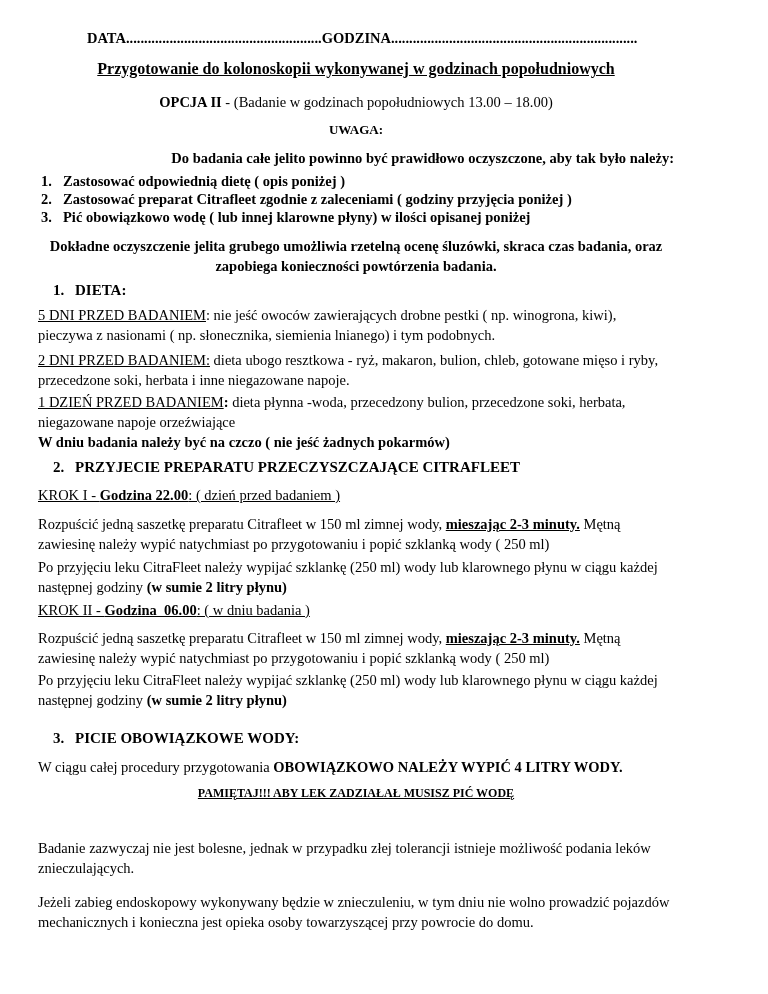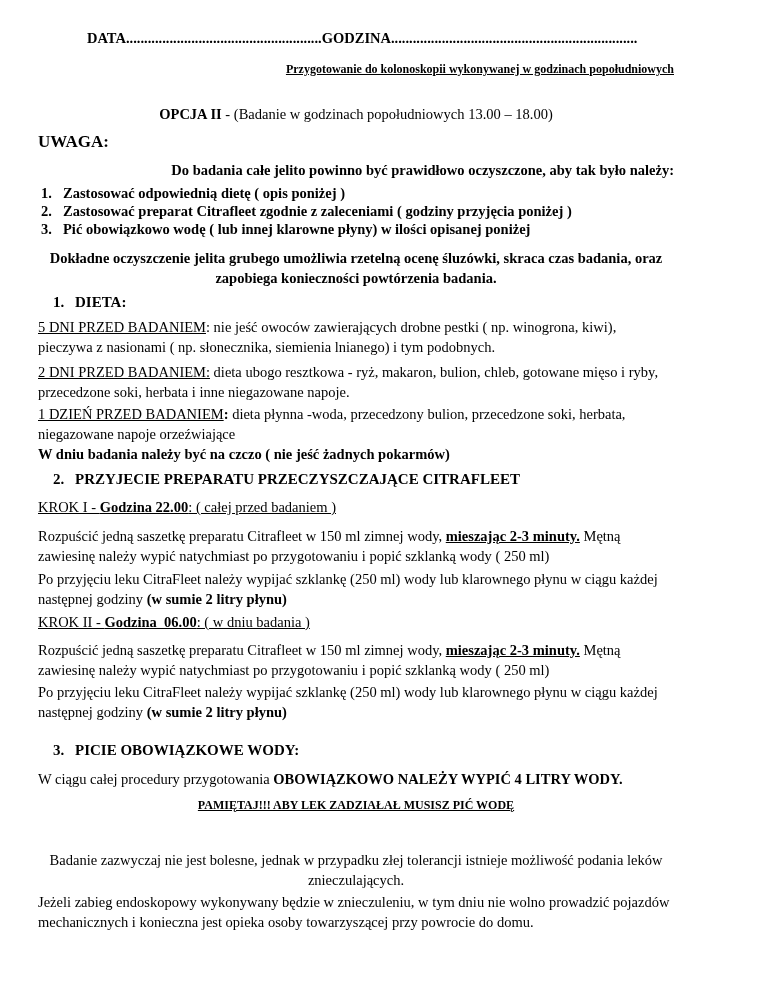--- a/index.html
+++ b/index.html
@@ -12,23 +12,23 @@
     font-family: "Liberation Serif", "DejaVu Serif", serif;
     font-size: 14.5px;
     line-height: 20px;
     overflow: hidden;
   }
   p { margin: 0 0 5px 0; }
   .b { font-weight: bold; }
   .u { text-decoration: underline; }
 
   .hdr-line { font-weight: bold; padding-left: 49px; margin-bottom: 10px; white-space: nowrap; overflow: hidden; }
-  .doc-title { font-size: 12px; line-height: 22px; font-weight: bold; text-decoration: underline; text-align: right; margin: 0 0 24px 0; }
+  .doc-title { font-size: 16px; line-height: 22px; font-weight: bold; text-decoration: underline; text-align: center; margin: 0 0 12px 0; }
   .opcja-line { text-align: center; margin-bottom: 8px; }
-  .uwaga { font-size: 17px; font-weight: bold; text-align: left; margin-bottom: 8px; }
+  .uwaga { font-size: 13px; font-weight: bold; text-align: center; margin-bottom: 8px; }
   .intro { font-weight: bold; text-align: right; margin-bottom: 4px; }
 
   .req-list { font-weight: bold; margin: 0 0 10px 0; }
   .req-item { display: flex; line-height: 18px; }
   .req-num { flex: none; width: 25px; padding-left: 3px; box-sizing: border-box; }
 
   .note { font-weight: bold; text-align: center; max-width: 676px; margin: 0 auto 4px auto; }
 
   .sec-heading { display: flex; font-size: 15px; line-height: 21px; font-weight: bold; padding-left: 15px; margin: 0 0 4px 0; }
   .sec-num { flex: none; width: 22px; }
@@ -45,21 +45,21 @@
   .krok2 { margin-bottom: 8px; }
   .mix-p { margin-bottom: 3px; }
   .mix-p2 { margin-bottom: 2px; }
   .drink-p { margin-bottom: 3px; }
   .drink-p2 { margin-bottom: 18px; }
 
   .water-p { margin-bottom: 6px; }
   .reminder { font-size: 12px; font-weight: bold; text-decoration: underline; text-align: center; margin: 0 0 35px 0; }
 
   .f1 { margin-bottom: 0; }
-  .f2 { margin-bottom: 2px; text-align: center; }
+  .f2 { margin-bottom: 14px; }
   .f3 { margin-bottom: 16px; }
 </style>
 </head>
 <body>
 
 <div class="page">
 
   <div class="hdr-line"><span>DATA</span><span>......................................................</span><span>GODZINA</span><span>....................................................................</span></div>
 
   <div class="doc-title">Przygotowanie do kolonoskopii wykonywanej w godzinach popołudniowych</div>
@@ -98,21 +98,21 @@
 
   <p class="p1d"><span class="u">1 DZIEŃ PRZED BADANIEM</span><span class="b">:</span><span> dieta płynna -woda, przecedzony bulion, przecedzone soki, herbata, niegazowane napoje orzeźwiające</span></p>
 
   <p class="fasting">W dniu badania należy być na czczo ( nie jeść żadnych pokarmów)</p>
 
   <div class="sec-heading citra-gap">
       <span class="sec-num">2.</span>
       <span>PRZYJECIE PREPARATU PRZECZYSZCZAJĄCE CITRAFLEET</span>
     </div>
 
-  <p class="krok"><span>KROK I - </span><span class="b">Godzina 22.00</span><span>: ( całej przed badaniem )</span></p>
+  <p class="krok"><span>KROK I - </span><span class="b">Godzina 22.00</span><span>: ( dzień przed badaniem )</span></p>
 
   <p class="mix-p"><span>Rozpuścić jedną saszetkę preparatu Citrafleet w 150 ml zimnej wody, </span><span class="b u">mieszając 2-3 minuty.</span><span> Mętną zawiesinę należy wypić natychmiast po przygotowaniu i popić szklanką wody ( 250 ml)</span></p>
 
   <p class="drink-p"><span>Po przyjęciu leku CitraFleet należy wypijać szklankę (250 ml) wody lub klarownego płynu w ciągu każdej następnej godziny </span><span class="b">(w sumie 2 litry płynu)</span></p>
 
   <p class="krok krok2"><span>KROK II - </span><span class="b">Godzina &nbsp;06.00</span><span>: ( w dniu badania )</span></p>
 
   <p class="mix-p mix-p2"><span>Rozpuścić jedną saszetkę preparatu Citrafleet w 150 ml zimnej wody, </span><span class="b u">mieszając 2-3 minuty.</span><span> Mętną zawiesinę należy wypić natychmiast po przygotowaniu i popić szklanką wody ( 250 ml)</span></p>
 
   <p class="drink-p drink-p2"><span>Po przyjęciu leku CitraFleet należy wypijać szklankę (250 ml) wody lub klarownego płynu w ciągu każdej następnej godziny </span><span class="b">(w sumie 2 litry płynu)</span></p>

